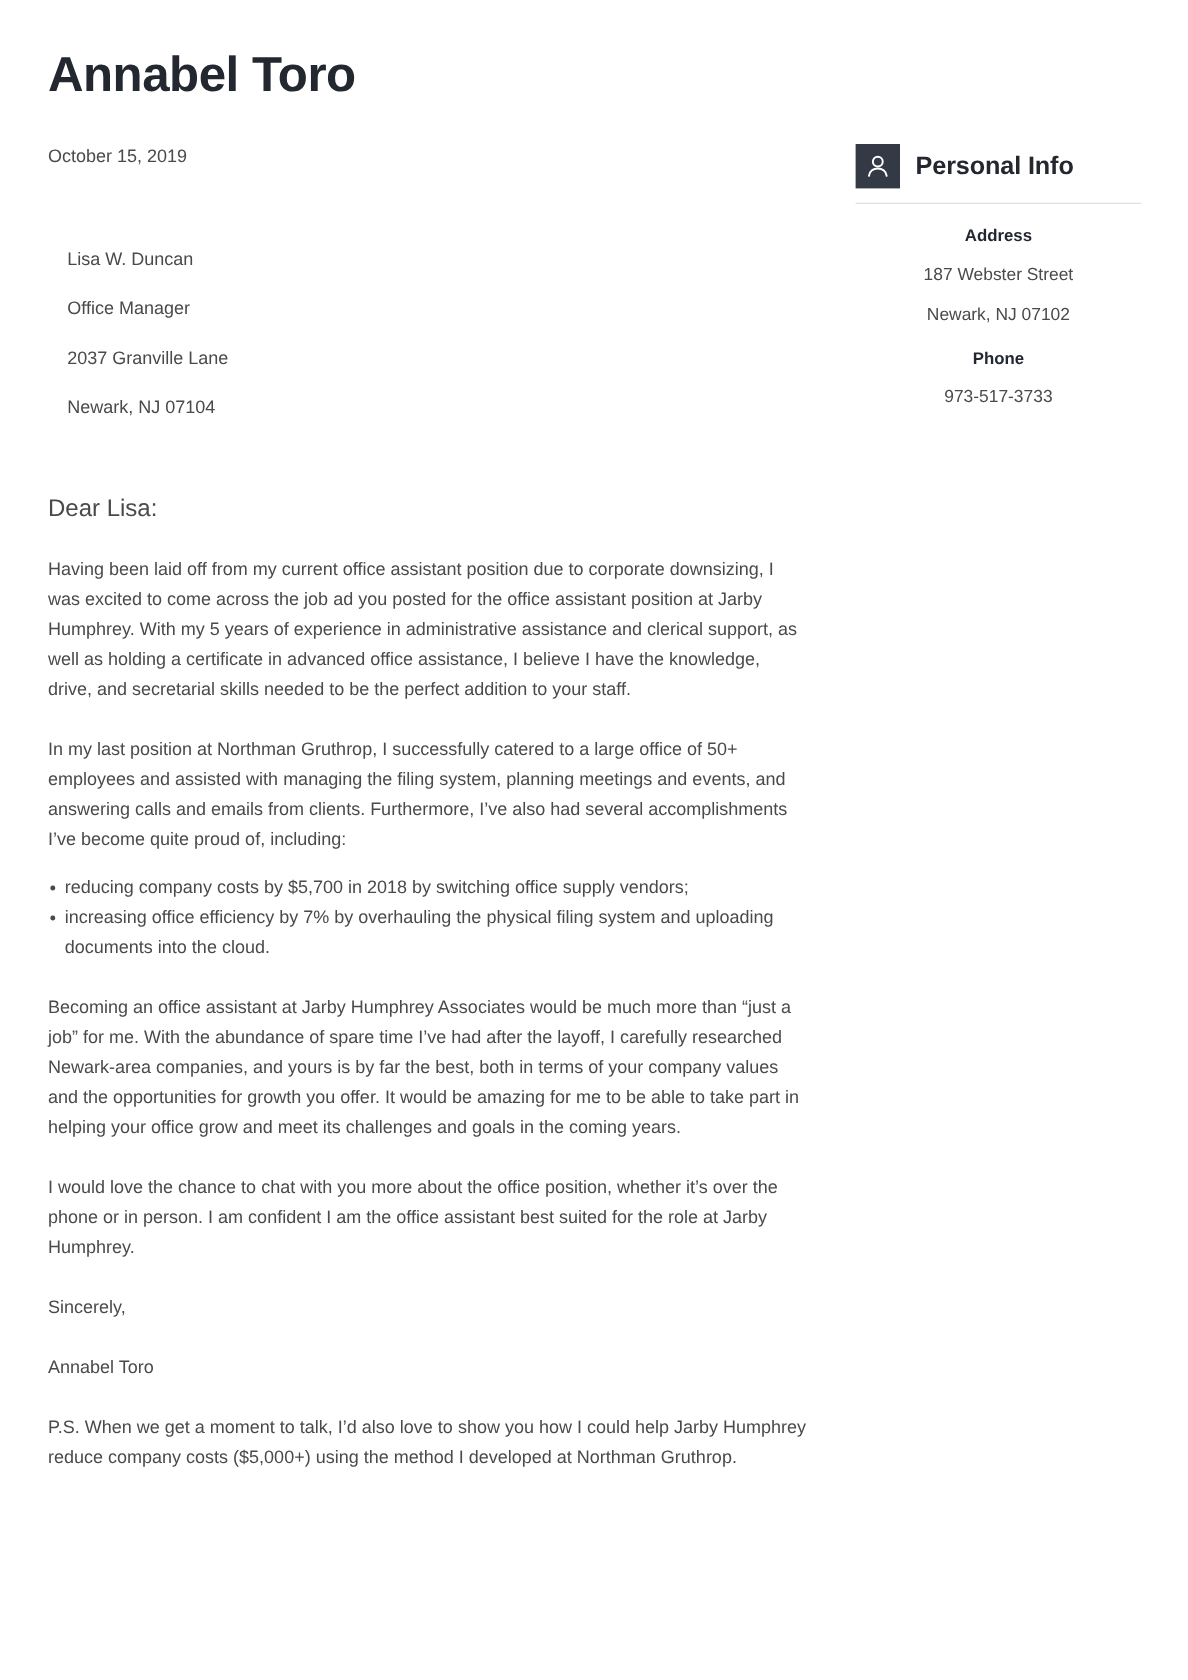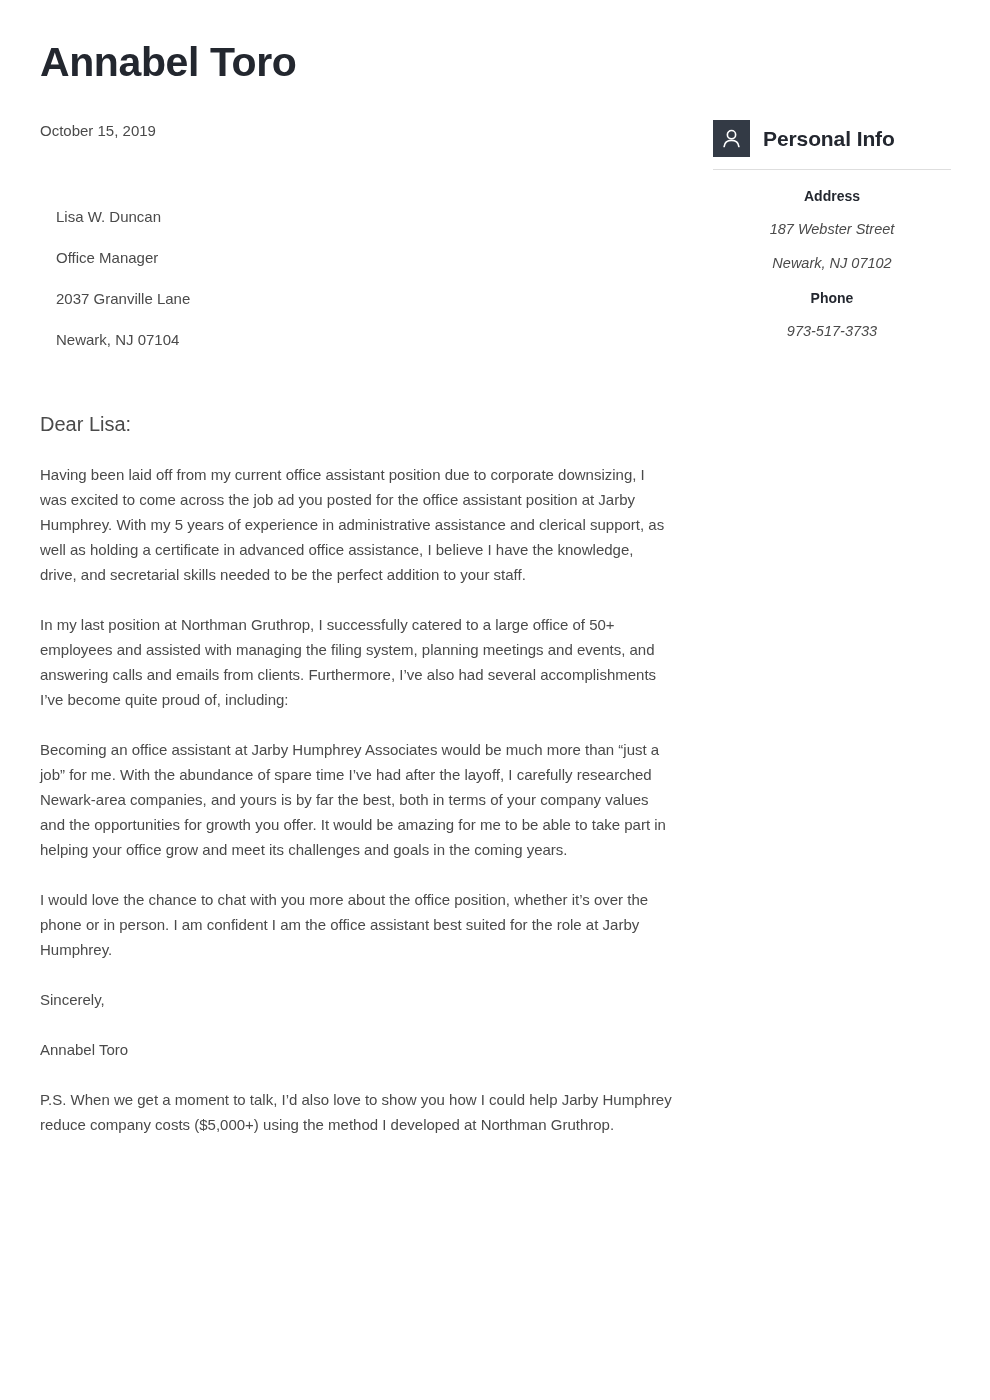--- a/index.html
+++ b/index.html
@@ -152,21 +152,20 @@
     color: #23272f;
     line-height: 21px;
     margin: 0 0 3px 0;
   }
   .side-value {
     font-size: 14.5px;
     color: #4a4a4a;
     line-height: 24px;
     margin: 10px;
     word-break: break-word;
-    font-style: italic;
   }
 </style>
 </head>
 <body>
 
 <div class="page">
 
   <div class="header">
     <h1 class="applicant-name">Annabel Toro</h1>
   </div>
@@ -183,20 +182,24 @@
         <p class="recipient-line">2037 Granville Lane</p>
         <p class="recipient-line">Newark, NJ 07104</p>
       </div>
 
       <p class="greeting">Dear Lisa:</p>
 
       <p class="body-paragraph">Having been laid off from my current office assistant position due to corporate downsizing, I was excited to come across the job ad you posted for the office assistant position at Jarby Humphrey. With my 5 years of experience in administrative assistance and clerical support, as well as holding a certificate in advanced office assistance, I believe I have the knowledge, drive, and secretarial skills needed to be the perfect addition to your staff.</p>
 
       <p class="body-paragraph">In my last position at Northman Gruthrop, I successfully catered to a large office of 50+ employees and assisted with managing the filing system, planning meetings and events, and answering calls and emails from clients. Furthermore, I’ve also had several accomplishments I’ve become quite proud of, including:</p>
 
+      <ul class="bullet-list">
+        <li class="bullet-item">reducing company costs by $5,700 in 2018 by switching office supply vendors;</li>
+        <li class="bullet-item">increasing office efficiency by 7% by overhauling the physical filing system and uploading documents into the cloud.</li>
+      </ul>
 
       <p class="body-paragraph">Becoming an office assistant at Jarby Humphrey Associates would be much more than “just a job” for me. With the abundance of spare time I’ve had after the layoff, I carefully researched Newark-area companies, and yours is by far the best, both in terms of your company values and the opportunities for growth you offer. It would be amazing for me to be able to take part in helping your office grow and meet its challenges and goals in the coming years.</p>
 
       <p class="body-paragraph">I would love the chance to chat with you more about the office position, whether it’s over the phone or in person. I am confident I am the office assistant best suited for the role at Jarby Humphrey.</p>
 
       <p class="body-paragraph sign-off">Sincerely,</p>
 
       <p class="body-paragraph signature-name">Annabel Toro</p>
 
       <p class="body-paragraph postscript">P.S. When we get a moment to talk, I’d also love to show you how I could help Jarby Humphrey reduce company costs ($5,000+) using the method I developed at Northman Gruthrop.</p>

